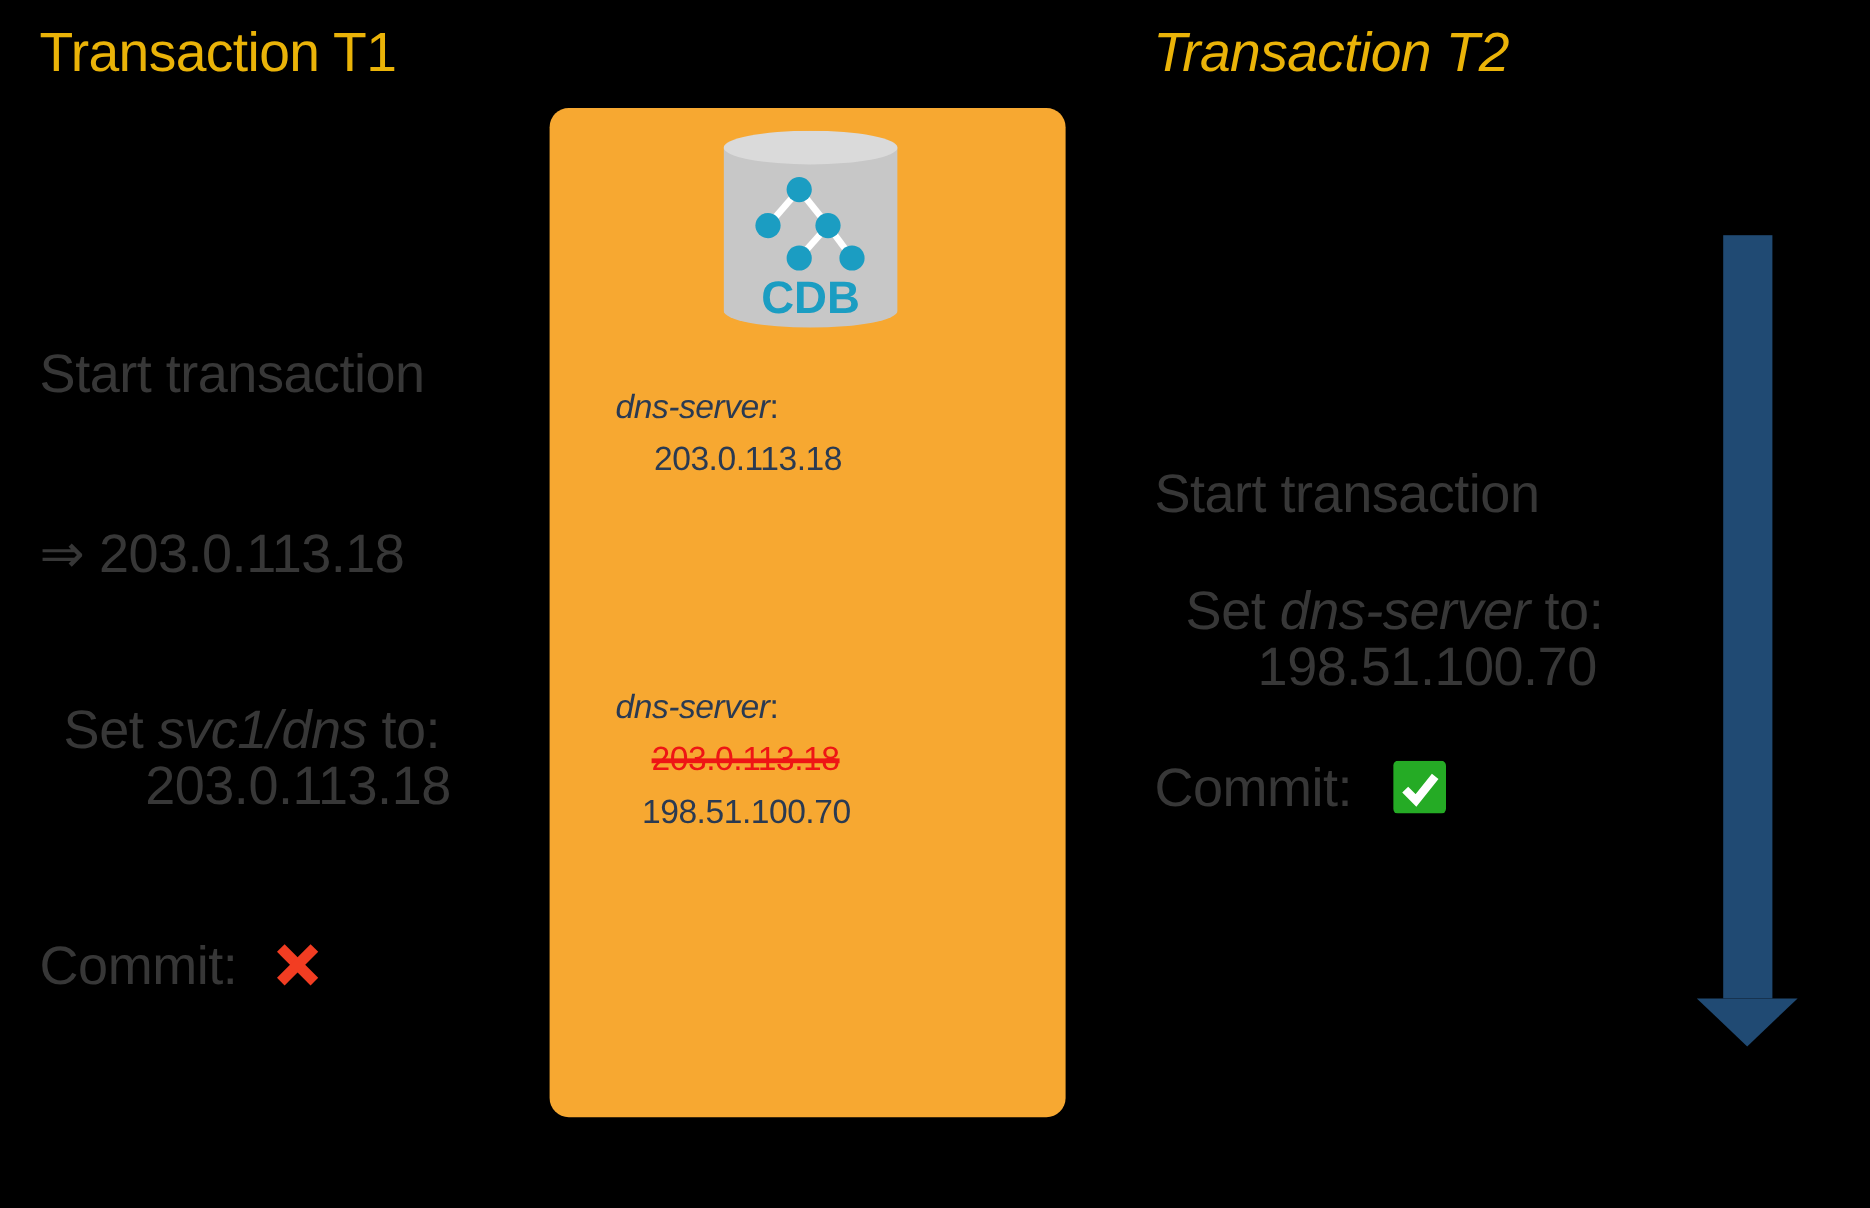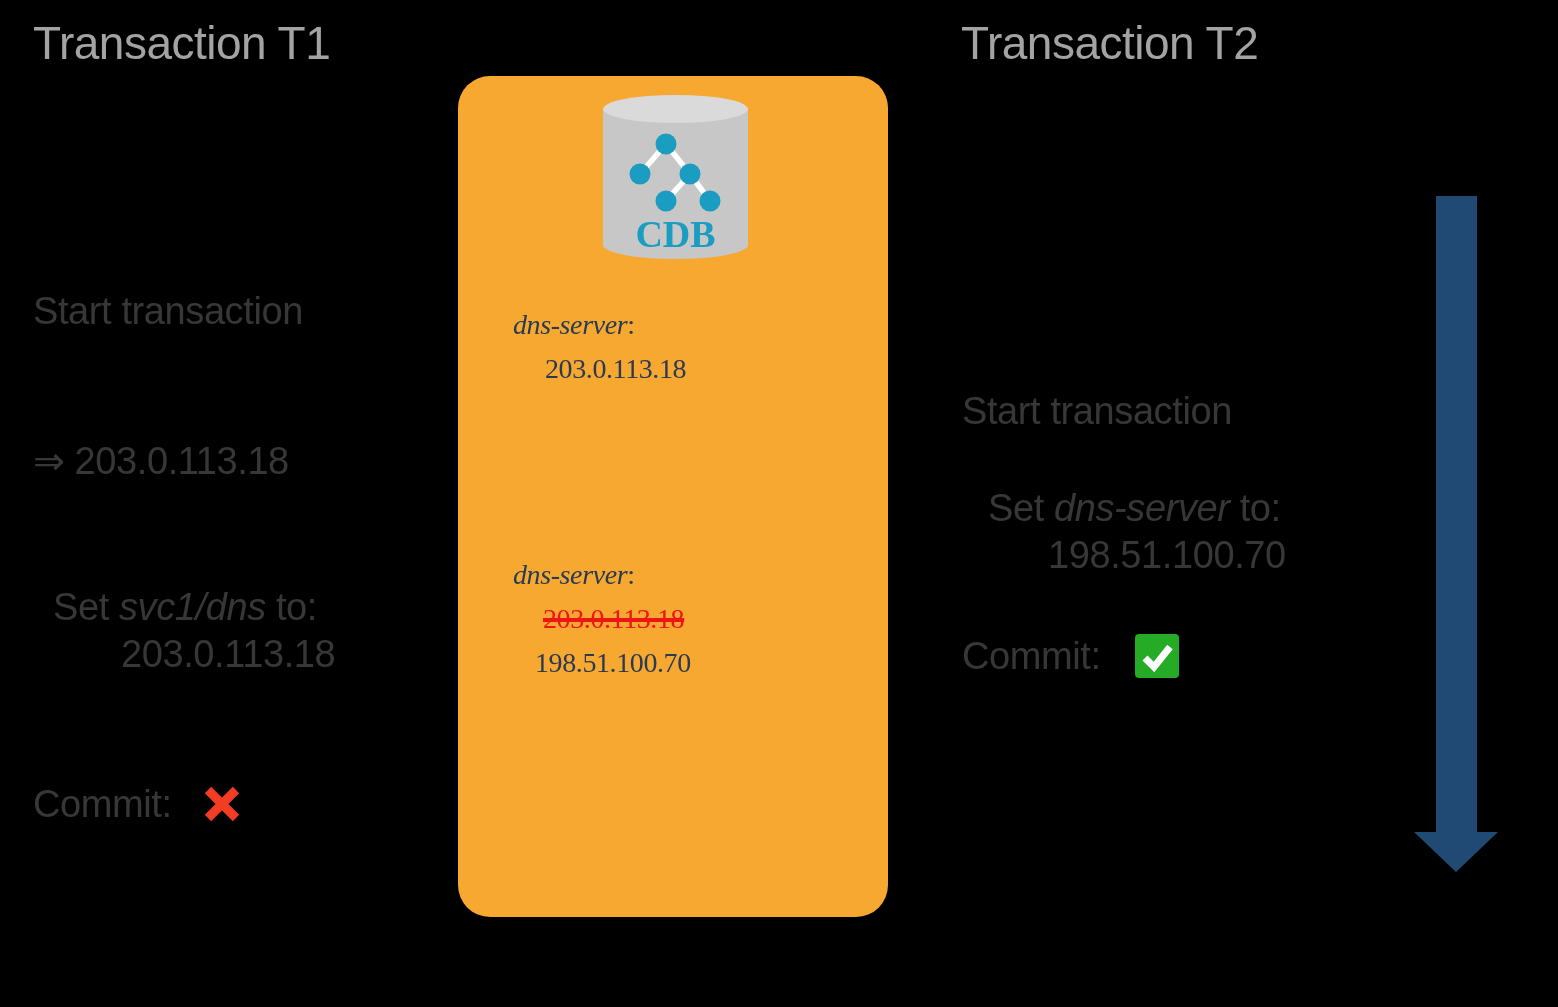--- a/index.html
+++ b/index.html
@@ -4,33 +4,33 @@
 <style>
   html,body{margin:0;padding:0;background:#000;}
   .canvas{
     position:relative;width:1558px;height:1007px;background:#000;overflow:hidden;
     font-family:"Liberation Sans","DejaVu Sans",sans-serif;
   }
   .abs{position:absolute;}
 
   
   .col-title{
-    font-size:46px;color:#a3a3a3;letter-spacing:-0.5px;white-space:nowrap;
+    font-size:46px;color:#eab308;letter-spacing:-0.5px;white-space:nowrap;
   }
 
   
   .side-text{
-    font-size:38px;line-height:47px;color:#373737;letter-spacing:-0.4px;white-space:nowrap;
+    font-size:45px;line-height:47px;color:#373737;letter-spacing:-0.4px;white-space:nowrap;
   }
   .side-text i{font-style:italic;}
   .commit-row{display:flex;align-items:center;text-align:center;}
 
   
   .cdb-box{
-    left:458px;top:76px;width:430px;height:841px;border-radius:32px;background:#f7a831;font-family:Liberation Serif, serif;
+    left:458px;top:90px;width:430px;height:841px;border-radius:16px;background:#f7a831;
   }
   .cdb-entry{
     position:absolute;font-size:28px;line-height:44px;color:#2a3a52;
     letter-spacing:-0.4px;white-space:nowrap;
   }
   .cdb-entry i{font-style:italic;}
   .old-value{
     color:#ee1515;text-decoration:line-through;text-decoration-color:#ee1515;
     text-decoration-thickness:4px;
   }
@@ -43,21 +43,21 @@
   .indent-26{padding-left:26px;}
 
   svg{display:block;}
 </style>
 </head>
 <body>
 
 <div class="canvas">
 
   <div class="abs col-title" style="left:33px;top:16px;">Transaction T1</div>
-  <div class="abs col-title" style="left:961px;top:16px;">Transaction T2</div>
+  <div class="abs col-title" style="left:961px;top:16px;font-style:italic;">Transaction T2</div>
 
   <div class="abs side-text" style="left:33px;top:288px;">Start transaction</div>
 
   <div class="abs side-text" style="left:33px;top:438px;">
     <div>⇒ 203.0.113.18</div>
   </div>
 
   <div class="abs side-text" style="left:33px;top:584px;margin-left:20px;">
     <div><span>Set </span><i>svc1/dns</i><span> to:</span></div>
     <div class="indent-68">203.0.113.18</div>

